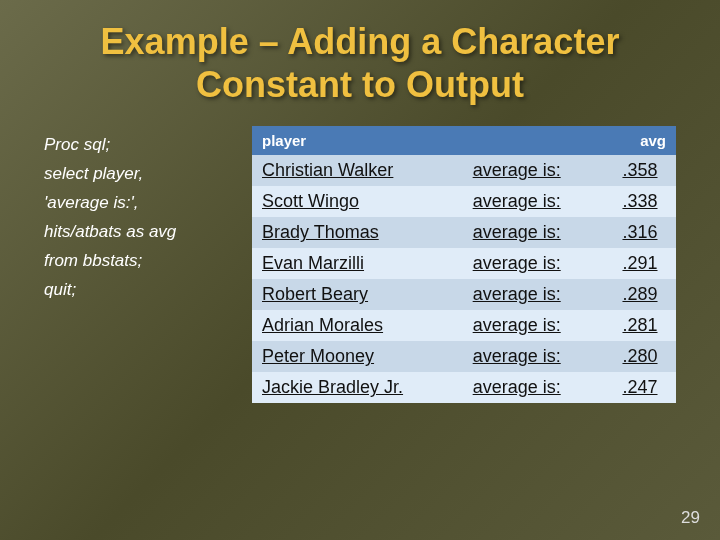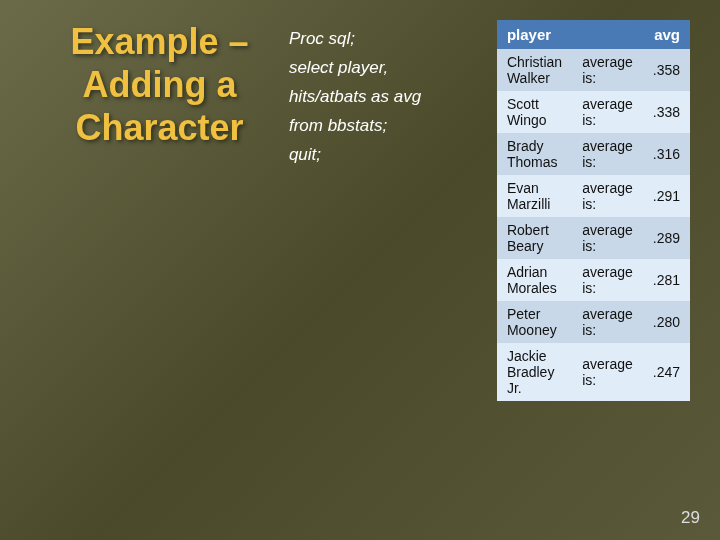--- a/index.html
+++ b/index.html
@@ -12,22 +12,22 @@
       overflow: hidden;
       position: relative;
     }
 
     .slide {
       width: 720px;
       height: 540px;
       background: linear-gradient(135deg, #6b6b4a 0%, #4a4a2a 50%, #5a5a3a 100%);
       position: relative;
       display: flex;
-      flex-direction: row;
-      padding: 20px 30px;
+      flex-direction: column;
+      padding: 20px 44px;
     }
 
     .title-area {
       text-align: center;
       margin-bottom: 20px;
     }
 
     .title {
       font-size: 36px;
       font-weight: bold;
@@ -83,21 +83,22 @@
       background-color: #c8d8e8;
     }
 
     tbody tr:nth-child(even) {
       background-color: #e0ecf8;
     }
 
     tbody td {
       padding: 5px 10px;
       color: #111;
-      font-size: 14px;
+      font-size: 18px;
+      text-decoration: underline;
     }
 
     tbody td:last-child {
       text-align: center;
     }
 
     .page-number {
       position: absolute;
       bottom: 12px;
       right: 20px;
@@ -106,29 +107,31 @@
     }
   </style>
 </head>
 <body>
 
 <div class="slide">
 
   <div class="title-area">
     <div class="title">
       <span>Example – Adding a Character</span><br>
+      <span>Constant to Output</span>
     </div>
   </div>
 
   <div class="content-area">
 
     <div class="code-block">
 
     <div>Proc sql;</div>
         <div> select player,</div>
+        <div> 'average is:',</div>
         <div> hits/atbats as avg</div>
         <div> from bbstats;</div>
         <div>quit;</div>
       </div>
 
     <div class="table-area">
       <table>
         <thead>
           <tr>
             <th>player</th>

